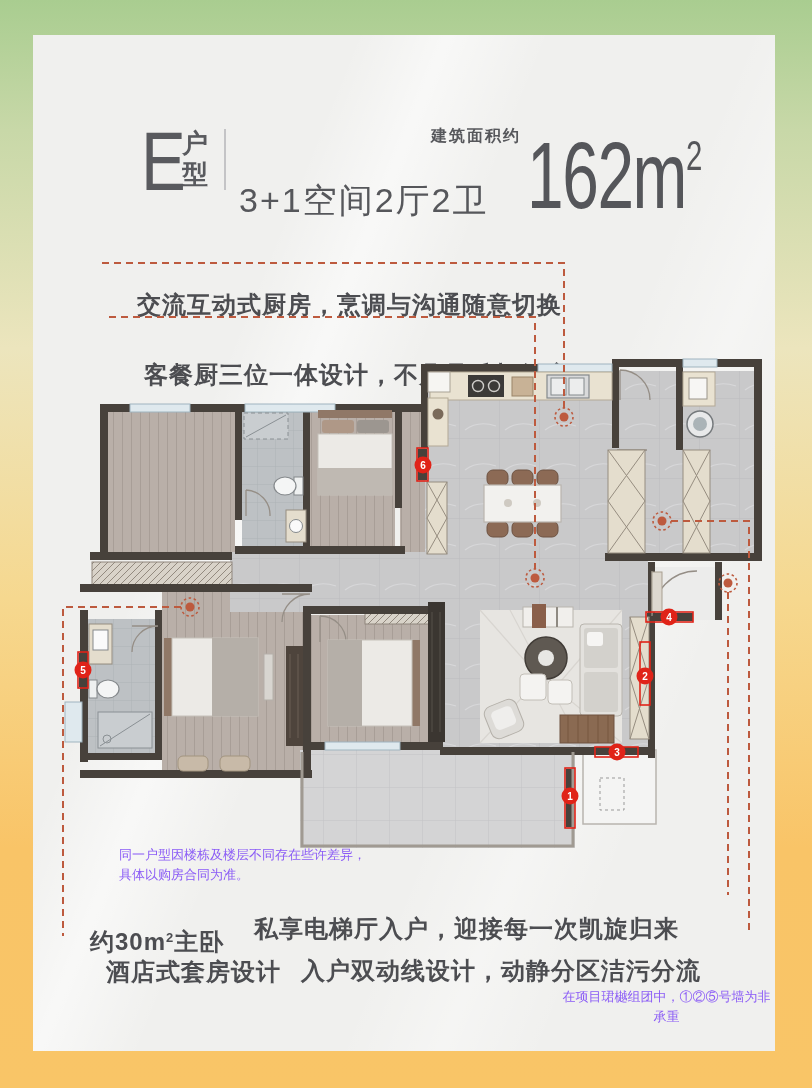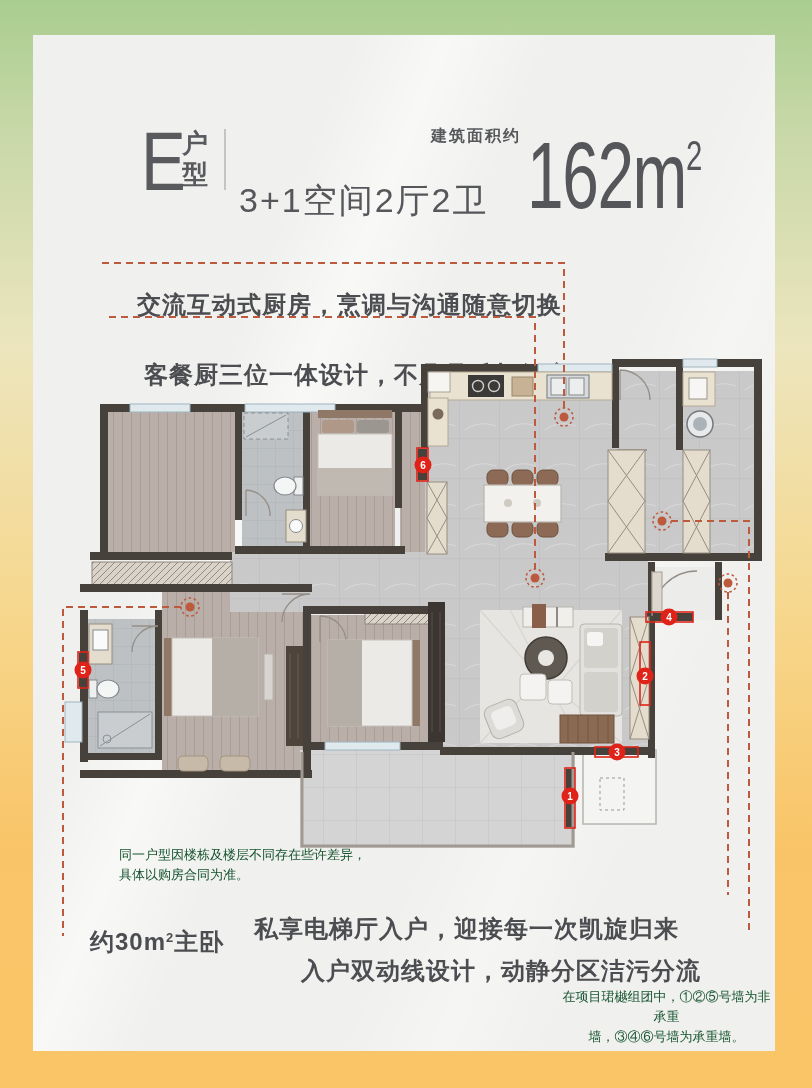--- a/index.html
+++ b/index.html
@@ -31,21 +31,21 @@
   .area-big sup { font-size:42px; letter-spacing:0; vertical-align:38px; }
   
   .cap { font-size:24px; font-weight:700; letter-spacing:1px; color:#4c4d51; white-space:nowrap; }
   .cap1 { left:104px; top:254px; }
   .cap2 { left:111px; top:324px; }
   .capML1 { left:57px; top:891px; }
   .capML2 { left:73px; top:921px; }
   .capER1 { right:96px; top:878px; }
   .capER2 { right:74px; top:920px; }
   .cap sup { font-size:13px; vertical-align:8px; }
-  .note { font-size:13px; line-height:20px; color:#14532d; font-weight:500; }
+  .note { font-size:13px; line-height:20px; color:#8b5cf6; font-weight:500; }
   .plan-note { left:86px; top:810px; }
   .wall-note { left:525px; top:952px;text-align:center; }
   svg { display:block; }
   .overlay { position:absolute; left:0; top:0; pointer-events:none; }
   .plan-svg { position:absolute; left:60px; top:358px; }
 </style>
 </head>
 <body>
 
 <div class="page">
@@ -58,31 +58,31 @@
     </div>
     <div class="abs hdr-divider"></div>
     <div class="abs layout-spec">3+1空间2厅2卫</div>
     <div class="abs area-label">建筑面积约</div>
     <div class="abs area-big"><span>162m</span><sup>2</sup></div>
 
     <div class="abs cap cap1">交流互动式厨房，烹调与沟通随意切换</div>
     <div class="abs cap cap2">客餐厨三位一体设计，不凡品质与气度</div>
 
     <div class="abs cap capML1"><span>约30m</span><sup>2</sup><span>主卧</span></div>
+    <div class="abs cap capML2">酒店式套房设计</div>
 
     <div class="abs cap capER2">入户双动线设计，动静分区洁污分流</div>
     <div class="abs cap capER1">私享电梯厅入户，迎接每一次凯旋归来</div>
 
     <div class="abs note plan-note">
       <div>同一户型因楼栋及楼层不同存在些许差异，</div>
       <div>具体以购房合同为准。</div>
     </div>
     <div class="abs note wall-note">
       <div>在项目珺樾组团中，①②⑤号墙为非承重</div>
-      <div>墙，③④⑥号墙为承重墙。</div>
     </div>
   </div>
 
   <svg class="plan-svg" width="702" height="500" viewBox="0 0 702 500">
     <defs>
       <pattern id="wood" width="9" height="9" patternUnits="userSpaceOnUse">
         <rect width="9" height="9" fill="#b9afa8"></rect>
         <line x1="8.5" y1="0" x2="8.5" y2="9" stroke="#a89e97" stroke-width="1"></line>
       </pattern>
       <pattern id="marble" width="40" height="40" patternUnits="userSpaceOnUse">

